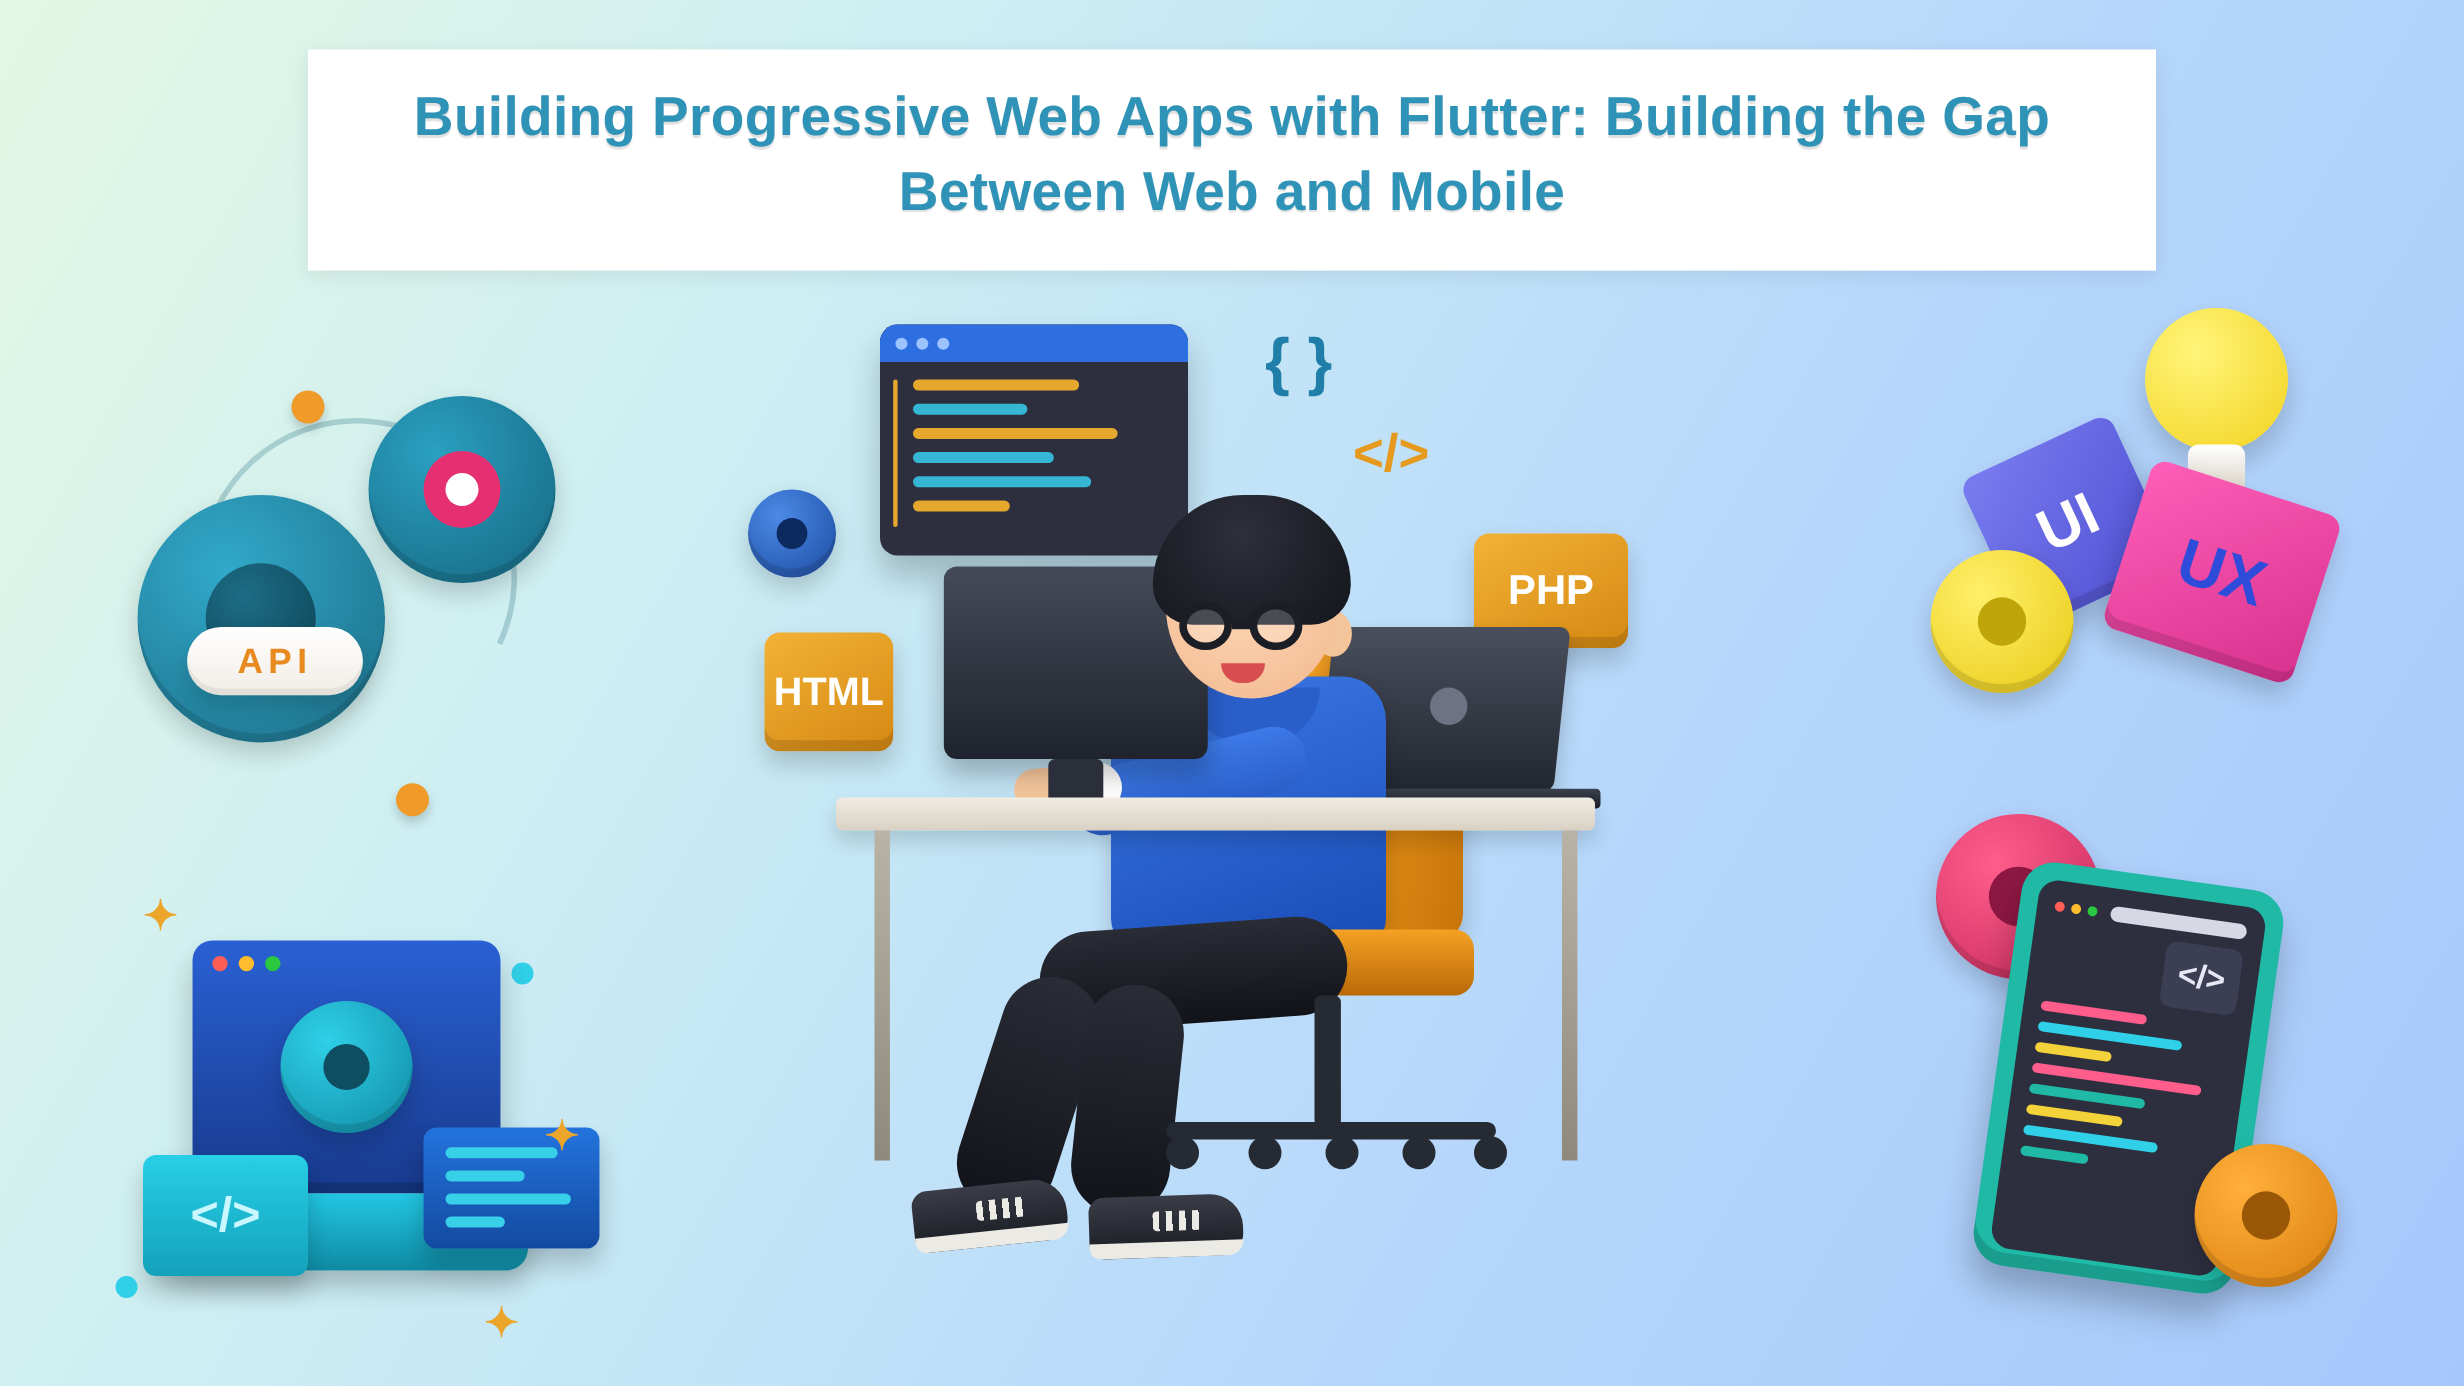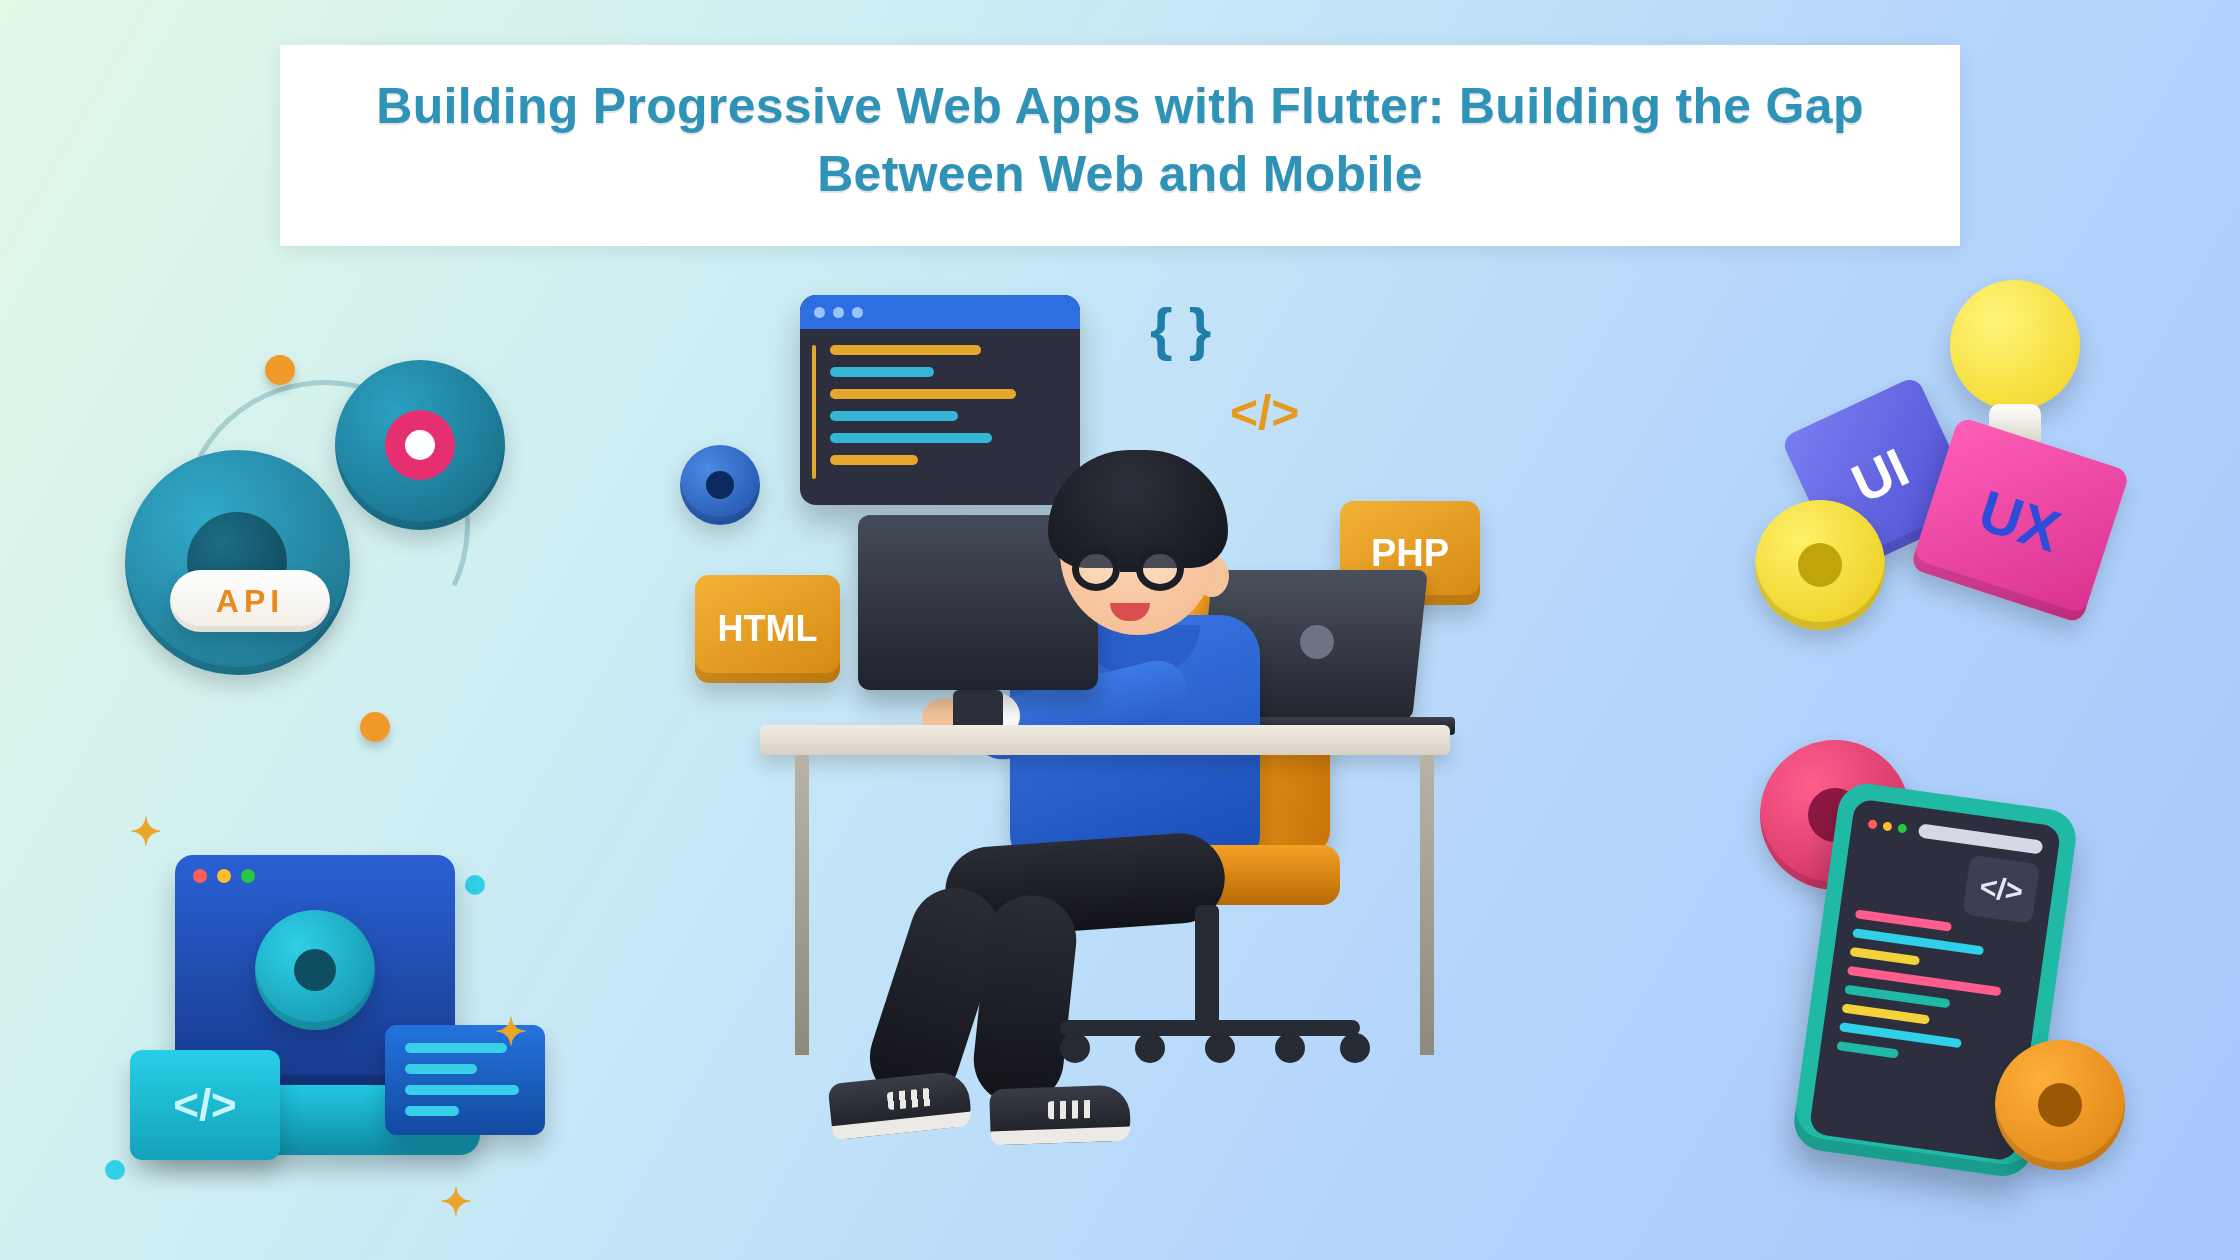--- a/index.html
+++ b/index.html
@@ -161,23 +161,23 @@
 
   
   .glyph { position:absolute; font-weight:900; }
   .glyph.braces { top:10px; left:510px; font-size:58px; color:#1f7fa8;}
   .glyph.tag    { top:100px; left:590px; font-size:48px; color:#e59a1e;}
 
   .float-gear { width:80px; height:80px; top:160px; left:40px;
     background:radial-gradient(circle at 35% 30%,#4b8ae6,#1c4aa0);}
   .float-gear::before { width:28px; height:28px; top:26px; left:26px; background:#0d2a60; }
 
-  .html-block { top:290px; left:55px; width:145px; height:108px; font-size:36px;
+  .html-block { top:290px; left:55px; width:117px; height:108px; font-size:36px;
     background:linear-gradient(150deg,#f3b236,#d58812);}
-  .php-block  { top:216px; left:700px; width:140px; height:104px; font-size:38px;
+  .php-block  { top:200px; left:700px; width:140px; height:104px; font-size:38px;
     background:linear-gradient(150deg,#f3b236,#d58812);}
 
   
   .desk-top { position:absolute; top:440px; left:120px; width:690px; height:30px;
     background:linear-gradient(#f1ece2,#d8d1c3); border-radius:6px; box-shadow:0 10px 18px rgba(0,0,0,.15);}
   .desk-leg { position:absolute; top:470px; width:14px; height:300px; background:linear-gradient(#b9b3a6,#8f897c);}
   .desk-leg.l { left:155px;} .desk-leg.r { left:780px;}
 
   
   .monitor { position:absolute; top:230px; left:218px; width:240px; height:175px; border-radius:12px;

